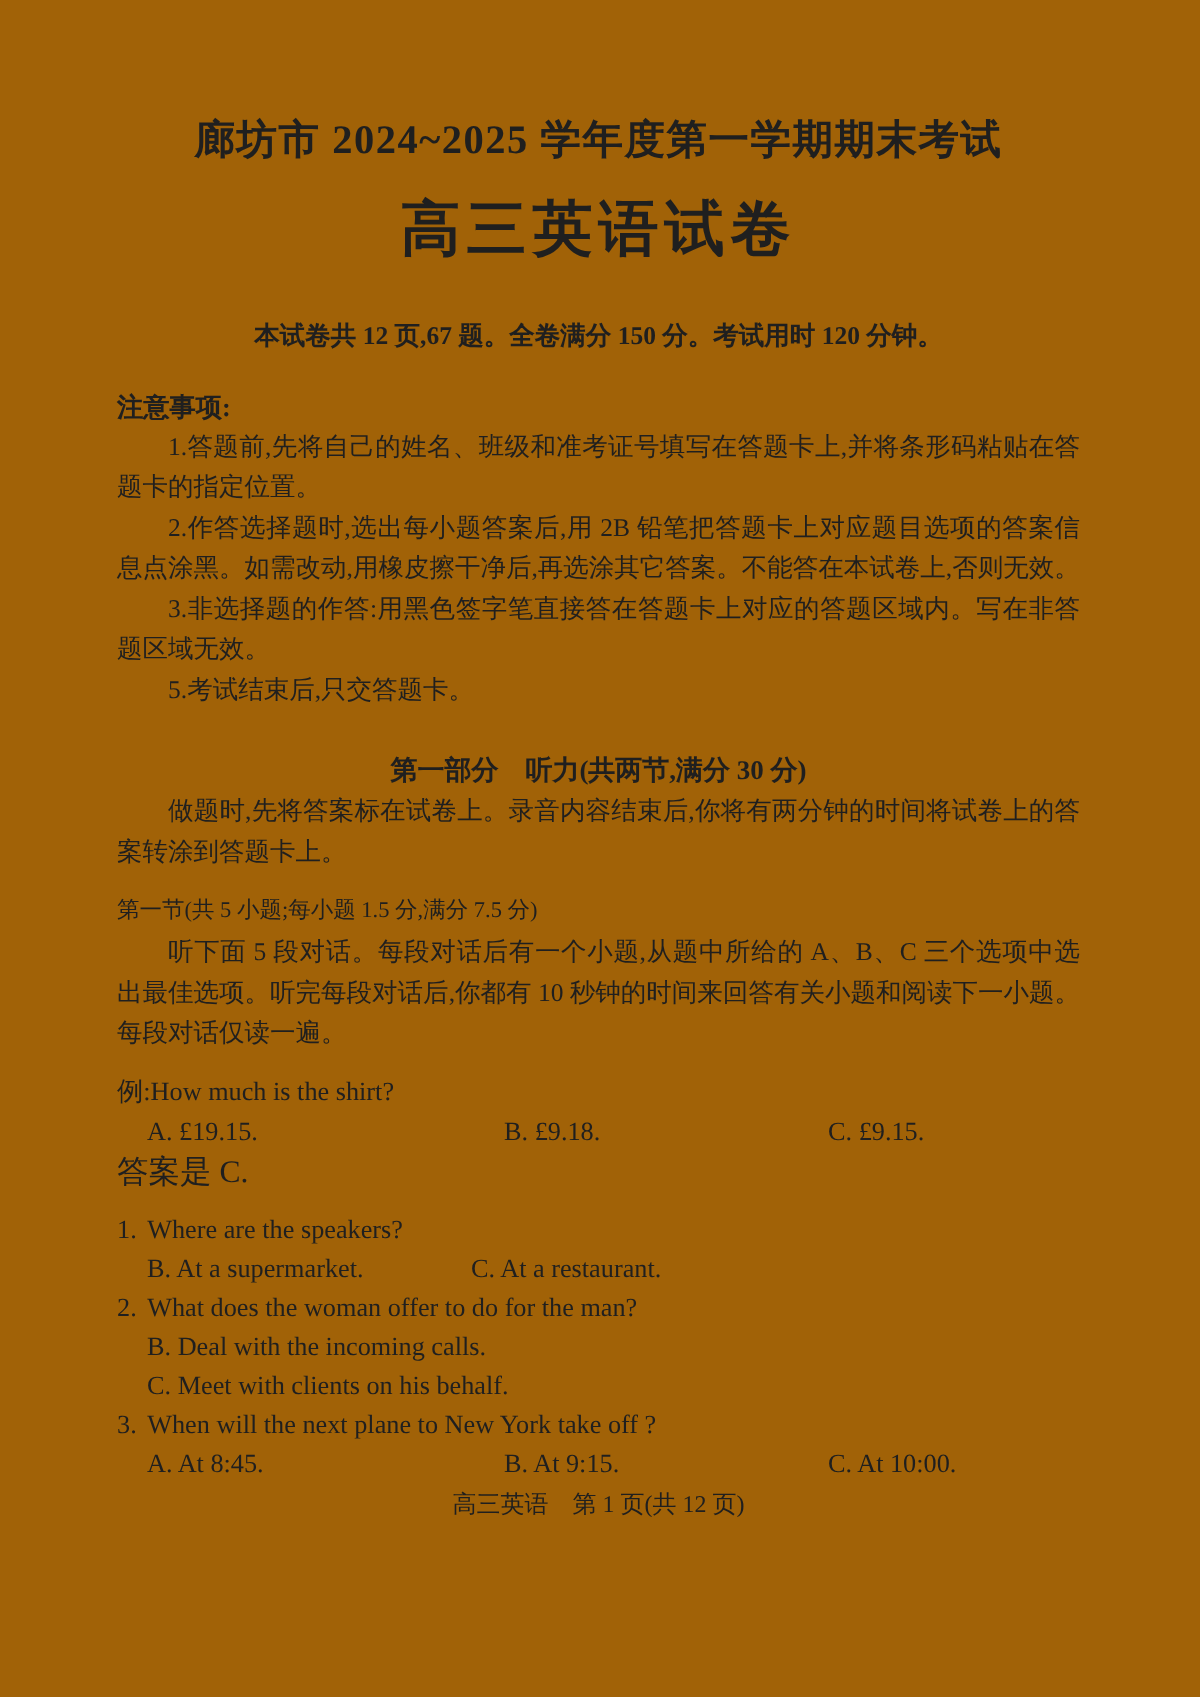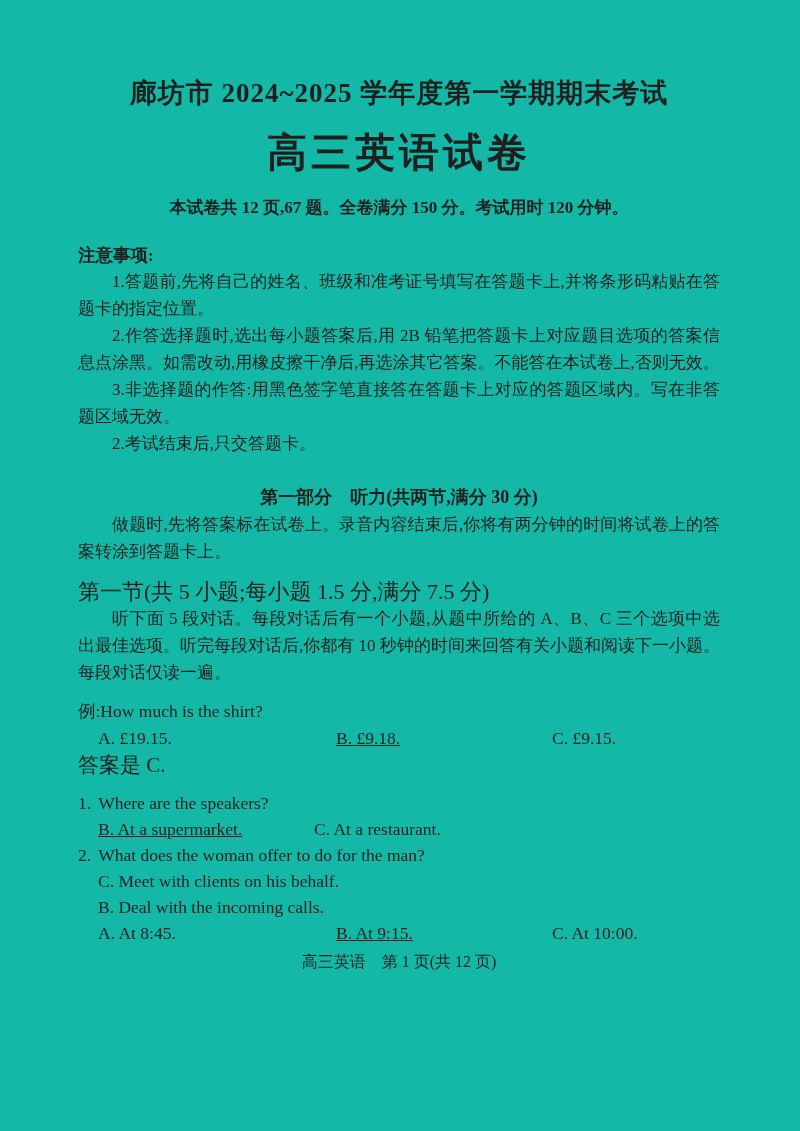--- a/index.html
+++ b/index.html
@@ -1,48 +1,48 @@
 <!DOCTYPE html>
 <html lang="zh"><head>
 <meta charset="utf-8">
 <style>
   html,body{margin:0;padding:0;background:#e9e9e9;}
   .page{
     position:relative;
     width:800px;height:1131px;
     margin:0 auto;
-    background:#14b8a6;
+    background:#a16207;
     color:#1f1f1f;
     font-family:"Liberation Serif","DejaVu Serif",serif;
     overflow:hidden;
     box-sizing:border-box;
   }
   .content{padding:76px 80px 0 78px;}
 
   .t1{font-size:27px;line-height:34px;font-weight:700;text-align:center;letter-spacing:1px;}
   .t2{font-size:40px;line-height:38px;font-weight:700;text-align:center;margin-top:24px;letter-spacing:4px;}
-  .info{font-size:17px;line-height:24px;font-weight:700;text-align:center;margin-top:24px;}
+  .info{font-size:17px;line-height:24px;font-weight:700;text-align:center;margin-top:40px;}
 
   .notice-h{font-size:17.5px;line-height:26px;font-weight:700;margin-top:22px;}
   p{margin:0;}
   .cn{font-size:17px;line-height:27px;text-indent:2em;text-align:justify;}
   .cn-noindent{font-size:21px;line-height:27px;text-align:justify;}
 
   .part-h{font-size:18px;line-height:28px;font-weight:700;margin-top:26px;text-align:center;}
-  .sec-h{font-size:22px;line-height:27px;margin-top:13px;}
+  .sec-h{font-size:15px;line-height:27px;margin-top:13px;}
 
   .example{margin-top:12px;}
   .en{font-size:17.5px;line-height:27px;}
   .q .en{line-height:26px;}
   .questions{margin-top:11px;}
   .qnum{margin-right:7px;}
 
   .opt-row{display:flex;padding-left:20px;font-size:17.5px;line-height:26px;}
   .opt-row .o1{width:238px;}
-  .opt-row .o2{width:216px;text-decoration:underline;}
+  .opt-row .o2{width:216px;}
   .opt-row .o3{flex:1;}
   .example .opt-row{line-height:27px;}
   .opt-stack{padding-left:20px;font-size:17.5px;line-height:26px;}
 
   .footer{margin-top:5px;text-align:center;font-size:16px;line-height:22px;}
 </style>
 </head>
 <body>
 
 <div class="page">
@@ -50,21 +50,21 @@
 
     <div class="t1">廊坊市 2024~2025 学年度第一学期期末考试</div>
     <div class="t2">高三英语试卷</div>
     <div class="info">本试卷共 12 页,67 题。全卷满分 150 分。考试用时 120 分钟。</div>
 
     <div class="notice">
       <div class="notice-h">注意事项:</div>
       <p class="cn">1.答题前,先将自己的姓名、班级和准考证号填写在答题卡上,并将条形码粘贴在答题卡的指定位置。</p>
       <p class="cn">2.作答选择题时,选出每小题答案后,用 2B 铅笔把答题卡上对应题目选项的答案信息点涂黑。如需改动,用橡皮擦干净后,再选涂其它答案。不能答在本试卷上,否则无效。</p>
       <p class="cn">3.非选择题的作答:用黑色签字笔直接答在答题卡上对应的答题区域内。写在非答题区域无效。</p>
-      <p class="cn">2.考试结束后,只交答题卡。</p>
+      <p class="cn">5.考试结束后,只交答题卡。</p>
     </div>
 
     <div class="part-h">第一部分　听力(共两节,满分 30 分)</div>
     <p class="cn">做题时,先将答案标在试卷上。录音内容结束后,你将有两分钟的时间将试卷上的答案转涂到答题卡上。</p>
 
     <div class="sec-h">第一节(共 5 小题;每小题 1.5 分,满分 7.5 分)</div>
     <p class="cn">听下面 5 段对话。每段对话后有一个小题,从题中所给的 A、B、C 三个选项中选出最佳选项。听完每段对话后,你都有 10 秒钟的时间来回答有关小题和阅读下一小题。每段对话仅读一遍。</p>
 
     <div class="example">
       <p class="en">例:How much is the shirt?</p>
@@ -81,25 +81,26 @@
       <div class="q">
         <p class="en"><span class="qnum">1.</span><span>Where are the speakers?</span></p>
         <div class="opt-row">
           <span class="o2">B. At a supermarket.</span>
           <span class="o3">C. At a restaurant.</span>
         </div>
       </div>
 
       <div class="q">
         <p class="en"><span class="qnum">2.</span><span>What does the woman offer to do for the man?</span></p>
+        <p class="opt-stack">B. Deal with the incoming calls.</p>
         <p class="opt-stack">C. Meet with clients on his behalf.</p>
-        <p class="opt-stack">B. Deal with the incoming calls.</p>
       </div>
 
       <div class="q">
+        <p class="en"><span class="qnum">3.</span><span>When will the next plane to New York take off ?</span></p>
         <div class="opt-row">
           <span class="o1">A. At 8:45.</span>
           <span class="o2">B. At 9:15.</span>
           <span class="o3">C. At 10:00.</span>
         </div>
       </div>
 
     </div>
 
     <div class="footer">高三英语　第 1 页(共 12 页)</div>

